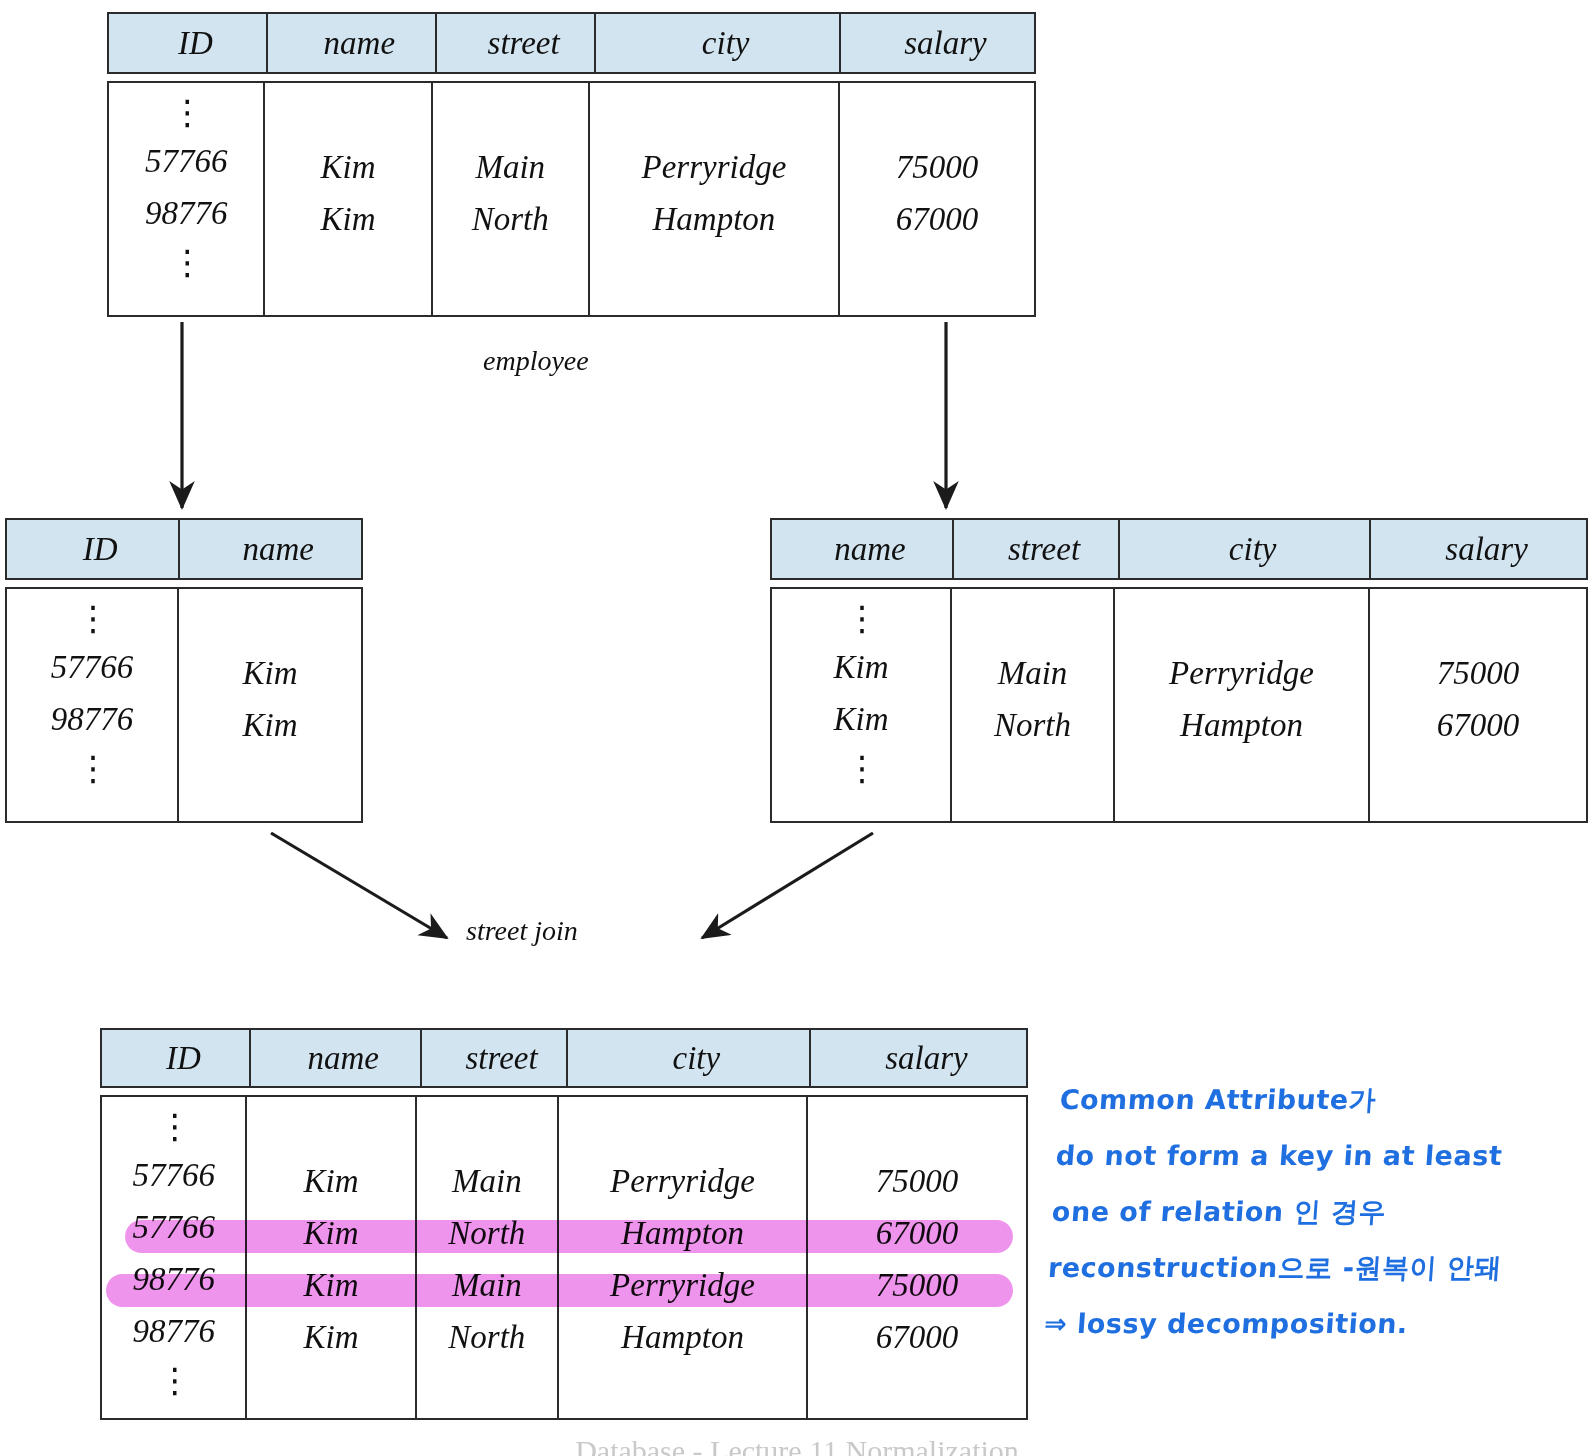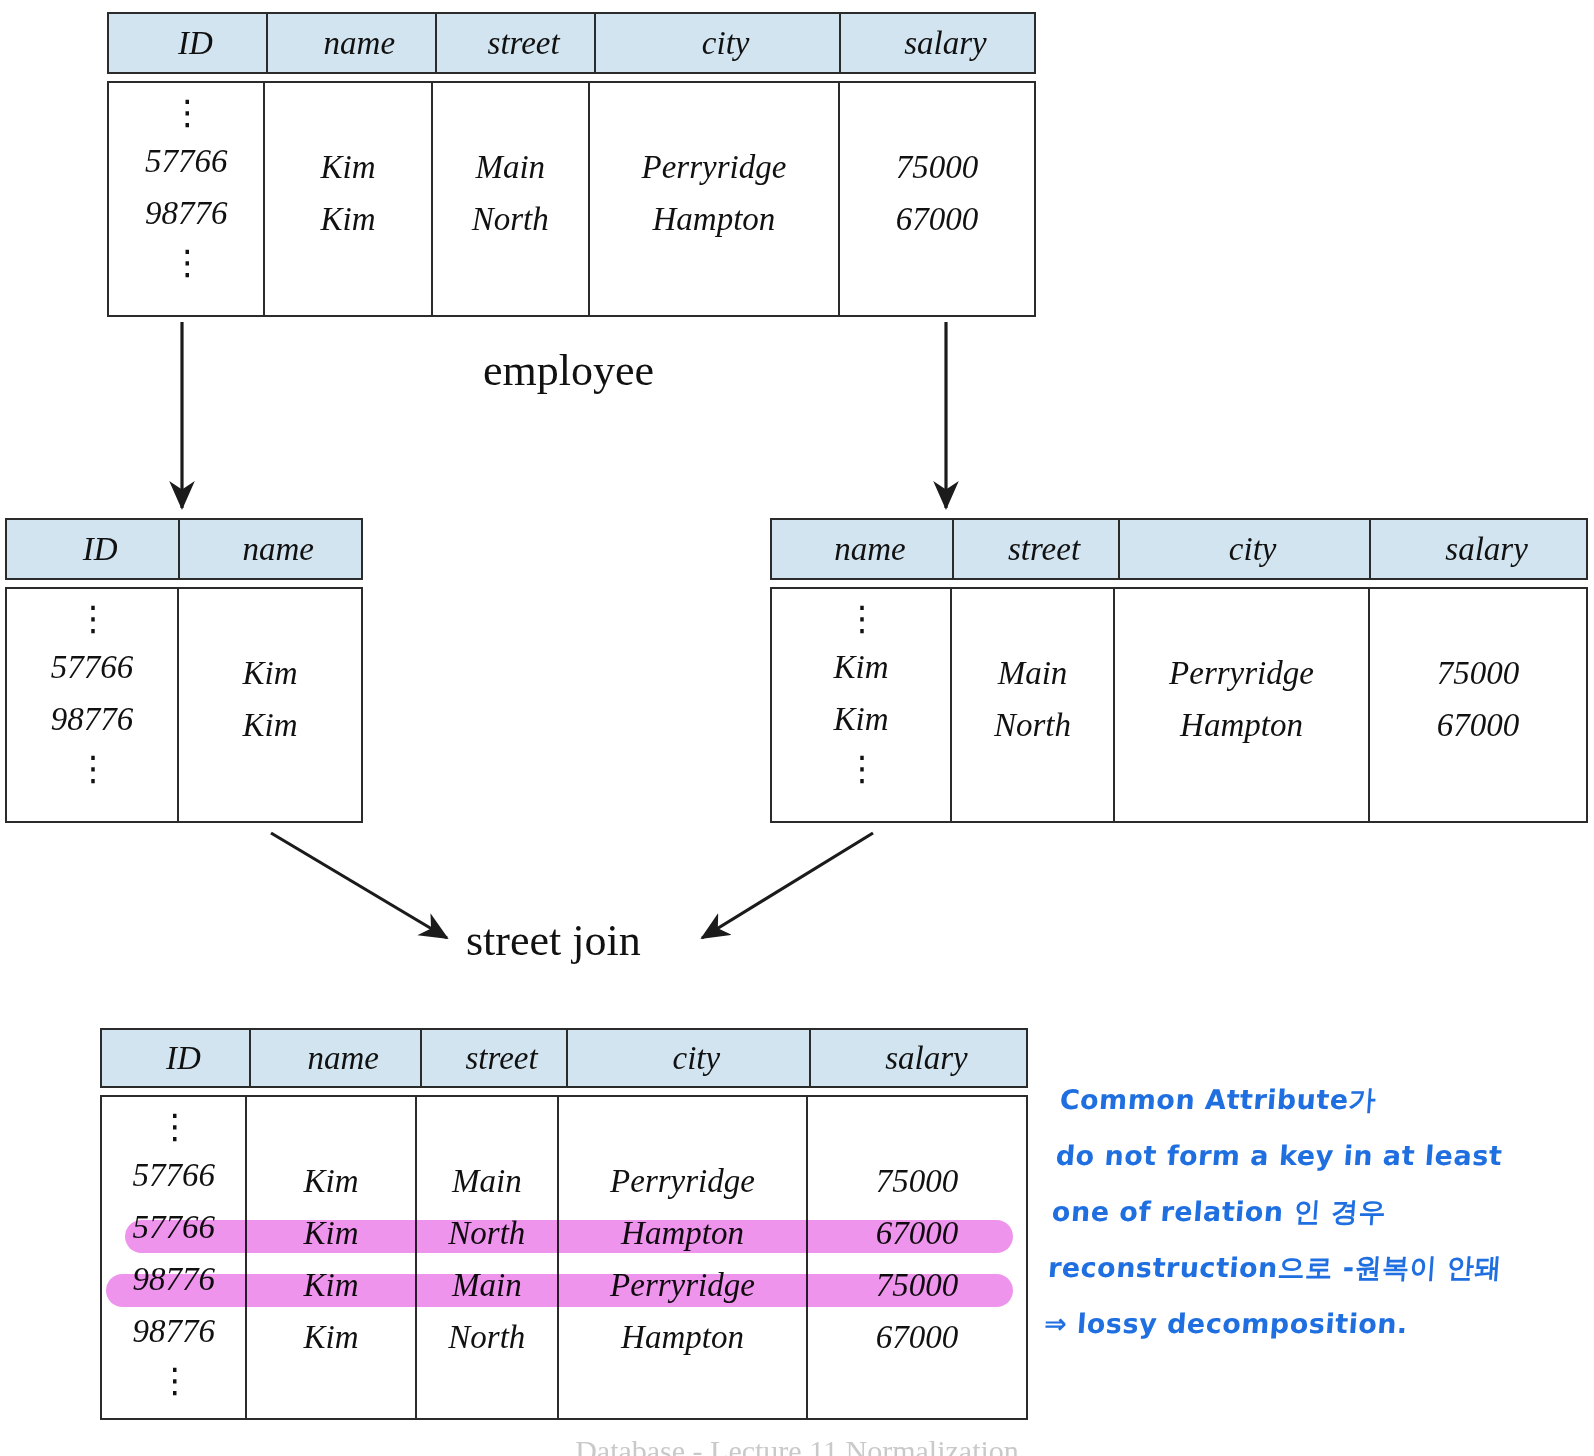--- a/index.html
+++ b/index.html
@@ -78,21 +78,22 @@
     display: flex;
     align-items: center;
     justify-content: center;
     white-space: nowrap;
   }
   .blank { height: 52px; }
 
   
   .caption {
     position: absolute;
-    font-size: 44px;
+    font-style: italic;
+    font-size: 28px;
     white-space: nowrap;
   }
 
   
   #arrows {
     position: absolute;
     left: 0; top: 0;
     width: 1594px; height: 1456px;
     pointer-events: none;
   }

